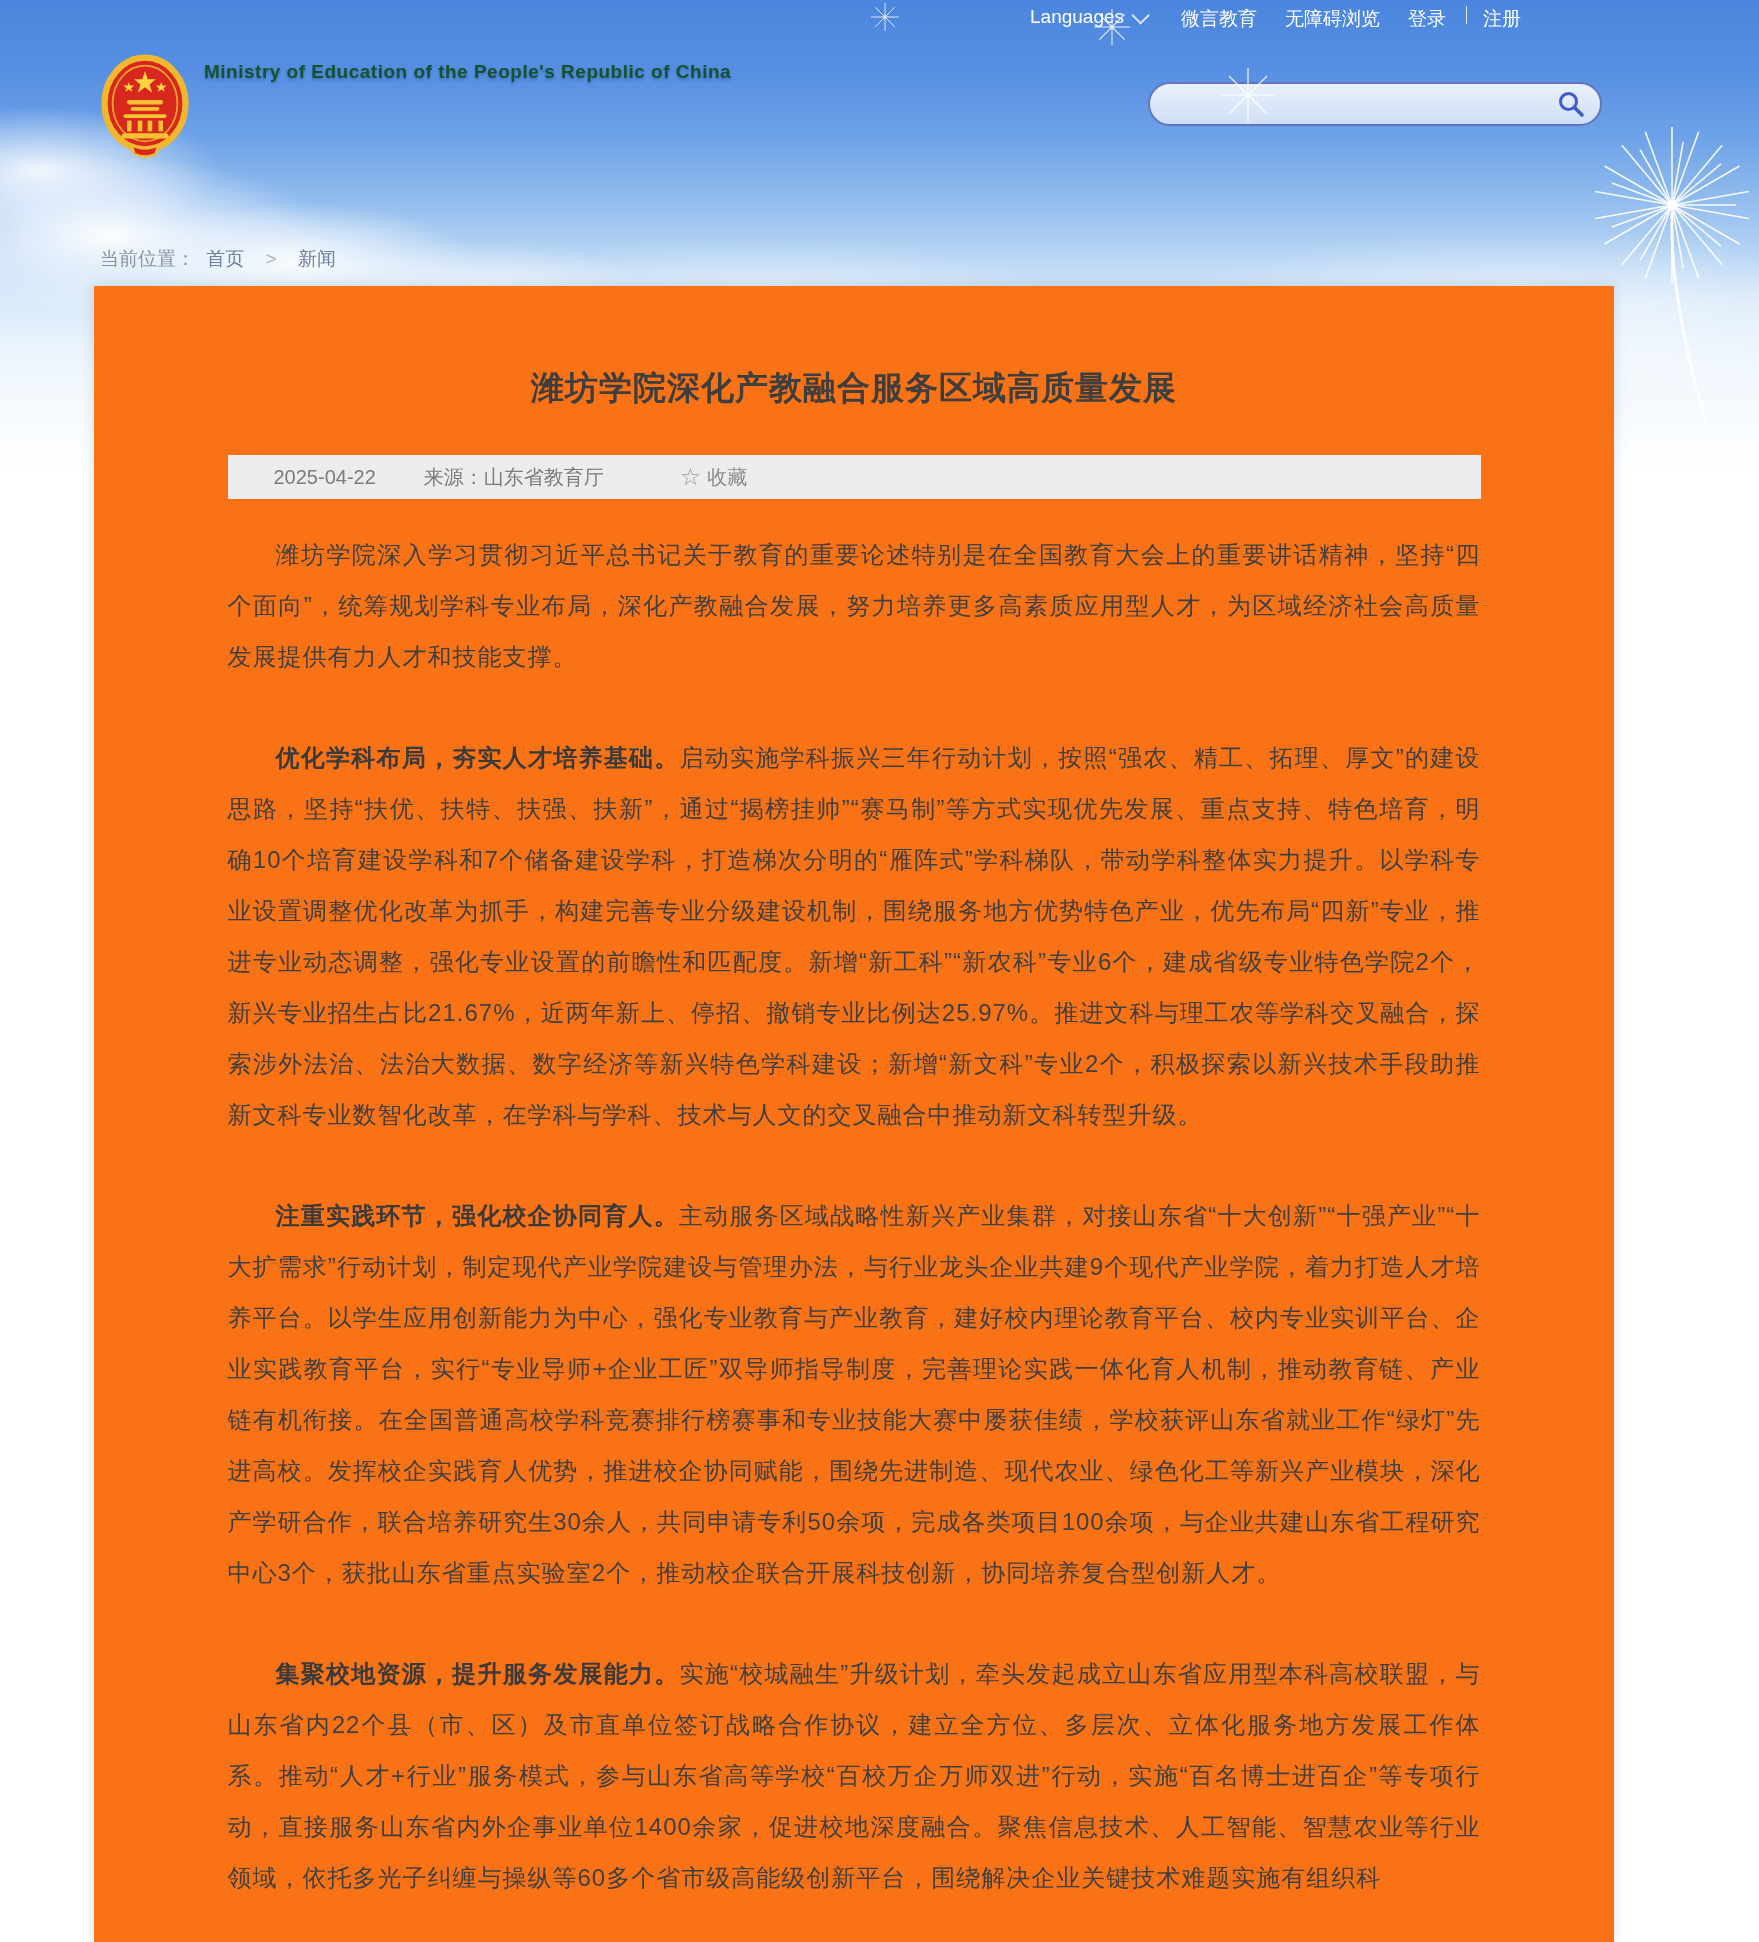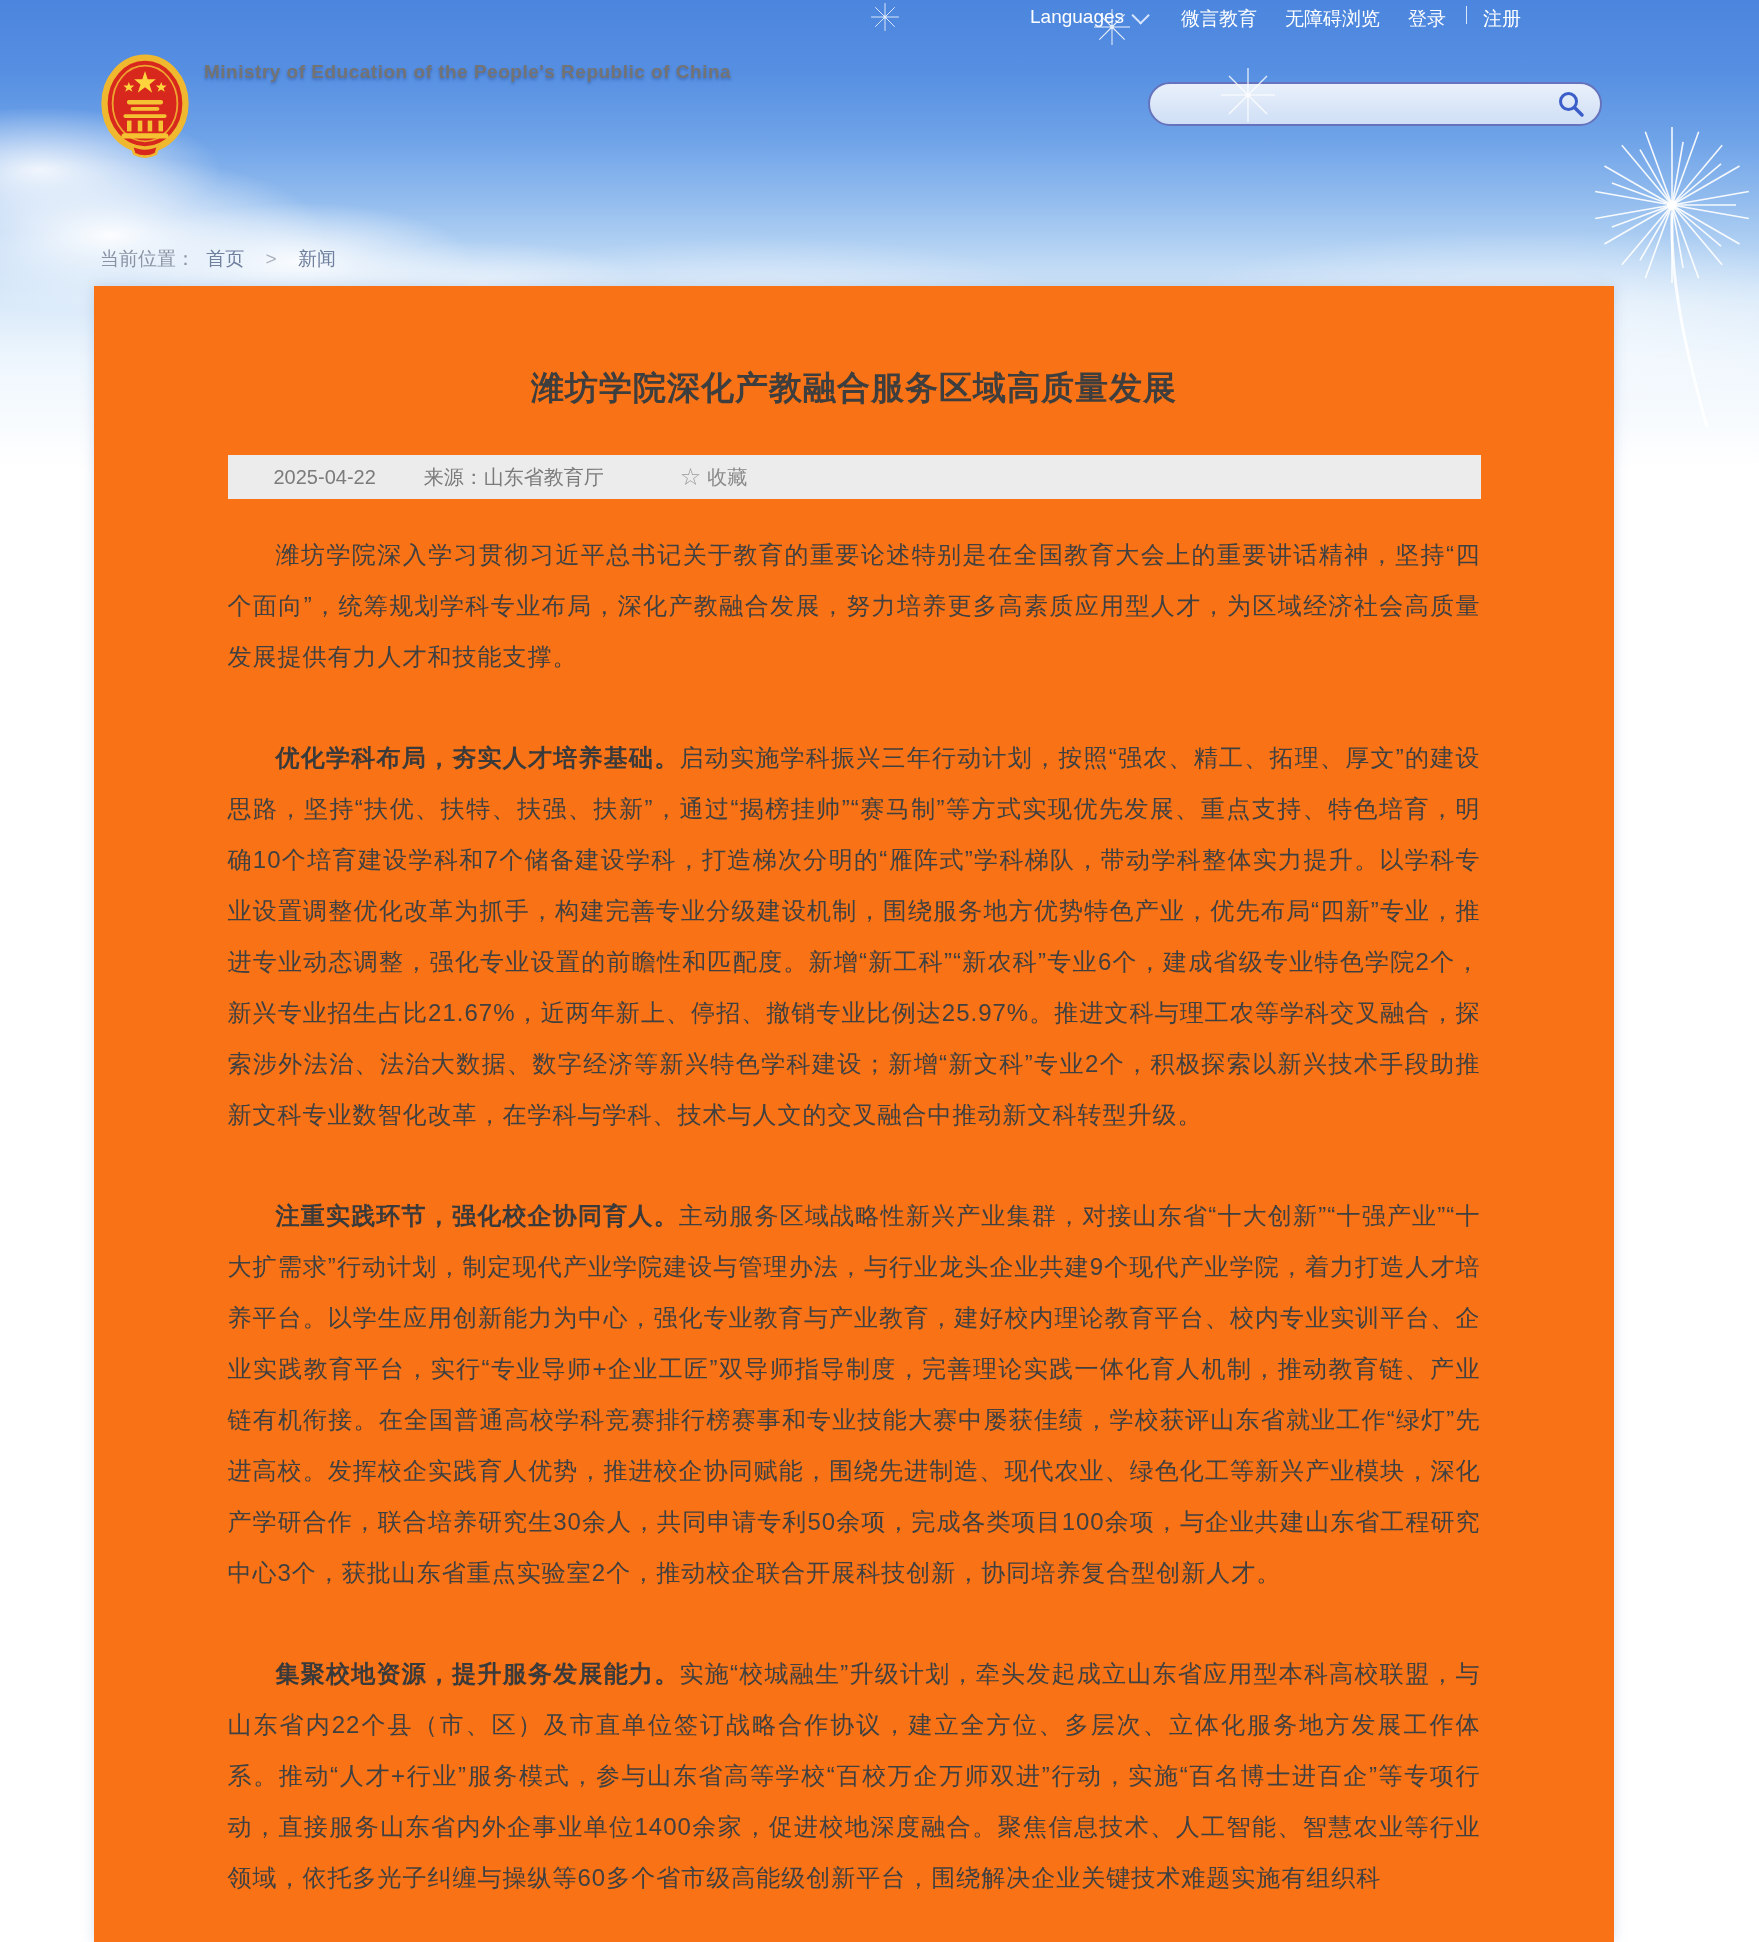--- a/index.html
+++ b/index.html
@@ -29,21 +29,21 @@
   .tb-item.tight{margin-left:28px;}
   .tb-div{display:inline-block;width:1px;height:18px;background:rgba(255,255,255,.8);
     margin:0 16px 0 20px;vertical-align:-3px;}
 
   
   .logo{position:absolute;left:100px;top:52px;display:flex;align-items:flex-start;}
   .emblem{width:90px;height:112px;}
   .logo-text{margin-left:14px;padding-top:4px;}
   .site-title{font-size:47px;font-weight:bold;color:#ffffff;letter-spacing:2px;line-height:1.1;
     text-shadow:0 -1px 0 rgba(255,255,255,.65), 0 3px 4px rgba(38,72,150,.55);}
-  .site-sub{margin-top:5px;font-size:19px;font-weight:bold;color:#737373;letter-spacing:.5px;
+  .site-sub{margin-top:5px;font-size:19px;font-weight:bold;color:#14532d;letter-spacing:.5px;
     text-shadow:0 2px 3px rgba(38,72,150,.5);}
 
   
   .search{position:absolute;left:1148px;top:82px;width:454px;height:44px;box-sizing:border-box;
     border:2px solid #6672bb;border-radius:24px;
     background:linear-gradient(180deg,#e9f0fb 0%,#cfdff5 100%);
     display:flex;align-items:center;}
   .search input{flex:1;height:100%;margin-left:22px;border:none;outline:none;background:transparent;
     font-size:18px;color:#335;}
   .search .mag{width:30px;height:30px;margin-right:14px;cursor:pointer;flex:0 0 auto;}

